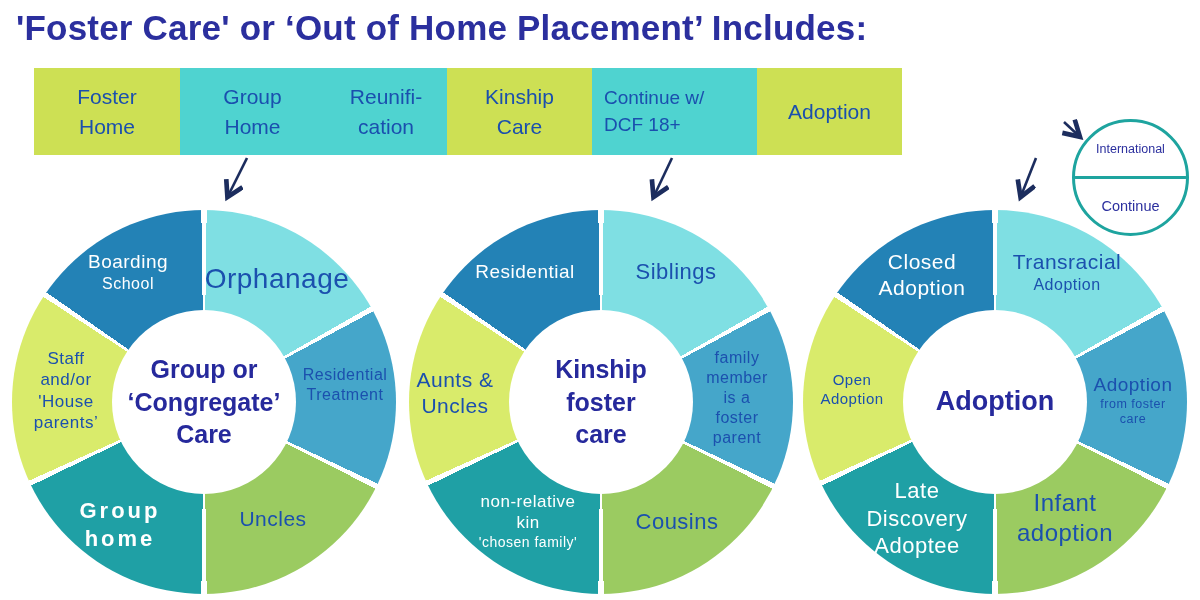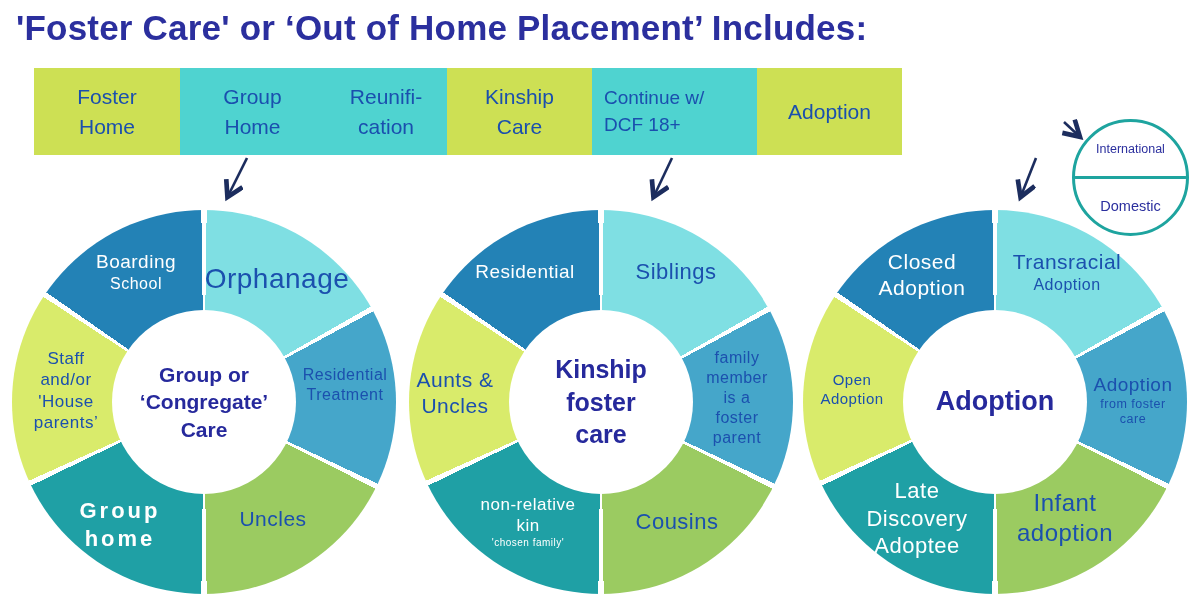--- a/index.html
+++ b/index.html
@@ -81,54 +81,54 @@
     </defs>
     <line x1="247" y1="158" x2="228" y2="196" stroke="#1c2d5e" stroke-width="2.6" marker-end="url(#ah)"></line>
     <line x1="672" y1="158" x2="654" y2="196" stroke="#1c2d5e" stroke-width="2.6" marker-end="url(#ah)"></line>
     <line x1="1036" y1="158" x2="1021" y2="196" stroke="#1c2d5e" stroke-width="2.6" marker-end="url(#ah)"></line>
     <line x1="1064" y1="122" x2="1079" y2="136" stroke="#1c2d5e" stroke-width="2.6" marker-end="url(#ah)"></line>
   </svg>
 
   <div class="mini">
     <div class="mini-half mini-top">International</div>
     <div class="mini-divider"></div>
-    <div class="mini-half mini-bottom">Domestic</div>
+    <div class="mini-half mini-bottom">Continue</div>
   </div>
 
   <div class="donut" style="left:12px">
     <div class="ring" style="background: conic-gradient(rgb(255, 255, 255) 0deg, rgb(255, 255, 255) 0.8deg, rgb(127, 223, 227) 0.8deg, rgb(127, 223, 227) 60.2deg, rgb(255, 255, 255) 60.2deg, rgb(255, 255, 255) 61.8deg, rgb(69, 166, 202) 61.8deg, rgb(69, 166, 202) 115.2deg, rgb(255, 255, 255) 115.2deg, rgb(255, 255, 255) 116.8deg, rgb(155, 203, 97) 116.8deg, rgb(155, 203, 97) 179.2deg, rgb(255, 255, 255) 179.2deg, rgb(255, 255, 255) 180.8deg, rgb(31, 160, 165) 180.8deg, rgb(31, 160, 165) 244.2deg, rgb(255, 255, 255) 244.2deg, rgb(255, 255, 255) 245.8deg, rgb(217, 235, 107) 245.8deg, rgb(217, 235, 107) 303.2deg, rgb(255, 255, 255) 303.2deg, rgb(255, 255, 255) 304.8deg, rgb(35, 130, 182) 304.8deg, rgb(35, 130, 182) 359.2deg, rgb(255, 255, 255) 359.2deg, rgb(255, 255, 255) 360deg);"></div>
     <div class="hole"></div>
-    <div class="lbl white" style="left:124px;top:62px;font-size:19px"><span>Boarding</span><span class="sub" style="font-size:16px">School</span></div>
+    <div class="lbl white" style="left:116px;top:62px;font-size:19px"><span>Boarding</span><span class="sub" style="font-size:16px">School</span></div>
     <div class="lbl blue" style="left:265px;top:68px;font-size:28px">Orphanage</div>
     <div class="lbl blue" style="left:333px;top:175px;font-size:16px">Residential
 Treatment</div>
     <div class="lbl blue" style="left:261px;top:309px;font-size:21px">Uncles</div>
     <div class="lbl white" style="left:108px;top:314px;font-size:22px;font-weight:700;letter-spacing:3px">Group
 home</div>
     <div class="lbl blue" style="left:54px;top:180px;font-size:17px">Staff
 and/or
 'House
 parents’</div>
-    <div class="center-label" style="font-size:21px">Group or
+    <div class="center-label" style="font-size:25px">Group or
 ‘Congregate’
 Care</div>
   </div>
 
   <div class="donut" style="left:409px">
     <div class="ring" style="background: conic-gradient(rgb(255, 255, 255) 0deg, rgb(255, 255, 255) 0.8deg, rgb(127, 223, 227) 0.8deg, rgb(127, 223, 227) 60.2deg, rgb(255, 255, 255) 60.2deg, rgb(255, 255, 255) 61.8deg, rgb(69, 166, 202) 61.8deg, rgb(69, 166, 202) 115.2deg, rgb(255, 255, 255) 115.2deg, rgb(255, 255, 255) 116.8deg, rgb(155, 203, 97) 116.8deg, rgb(155, 203, 97) 179.2deg, rgb(255, 255, 255) 179.2deg, rgb(255, 255, 255) 180.8deg, rgb(31, 160, 165) 180.8deg, rgb(31, 160, 165) 244.2deg, rgb(255, 255, 255) 244.2deg, rgb(255, 255, 255) 245.8deg, rgb(217, 235, 107) 245.8deg, rgb(217, 235, 107) 303.2deg, rgb(255, 255, 255) 303.2deg, rgb(255, 255, 255) 304.8deg, rgb(35, 130, 182) 304.8deg, rgb(35, 130, 182) 359.2deg, rgb(255, 255, 255) 359.2deg, rgb(255, 255, 255) 360deg);"></div>
     <div class="hole"></div>
     <div class="lbl white" style="left:116px;top:62px;font-size:19px">Residential</div>
     <div class="lbl blue" style="left:267px;top:62px;font-size:22px">Siblings</div>
     <div class="lbl blue" style="left:328px;top:188px;font-size:16px">family
 member
 is a foster
 parent</div>
     <div class="lbl blue" style="left:268px;top:312px;font-size:22px">Cousins</div>
     <div class="lbl white" style="left:119px;top:311px;font-size:17px"><span>non-relative
-kin</span><span class="sub" style="font-size:10px">'chosen family'</span></div>
+kin</span><span class="sub" style="font-size:14px">'chosen family'</span></div>
     <div class="lbl blue" style="left:46px;top:183px;font-size:21px">Aunts &amp;
 Uncles</div>
     <div class="center-label" style="font-size:25px">Kinship
 foster
 care</div>
   </div>
 
   <div class="donut" style="left:803px">
     <div class="ring" style="background: conic-gradient(rgb(255, 255, 255) 0deg, rgb(255, 255, 255) 0.8deg, rgb(127, 223, 227) 0.8deg, rgb(127, 223, 227) 60.2deg, rgb(255, 255, 255) 60.2deg, rgb(255, 255, 255) 61.8deg, rgb(69, 166, 202) 61.8deg, rgb(69, 166, 202) 115.2deg, rgb(255, 255, 255) 115.2deg, rgb(255, 255, 255) 116.8deg, rgb(155, 203, 97) 116.8deg, rgb(155, 203, 97) 179.2deg, rgb(255, 255, 255) 179.2deg, rgb(255, 255, 255) 180.8deg, rgb(31, 160, 165) 180.8deg, rgb(31, 160, 165) 244.2deg, rgb(255, 255, 255) 244.2deg, rgb(255, 255, 255) 245.8deg, rgb(217, 235, 107) 245.8deg, rgb(217, 235, 107) 303.2deg, rgb(255, 255, 255) 303.2deg, rgb(255, 255, 255) 304.8deg, rgb(35, 130, 182) 304.8deg, rgb(35, 130, 182) 359.2deg, rgb(255, 255, 255) 359.2deg, rgb(255, 255, 255) 360deg);"></div>
     <div class="hole"></div>

